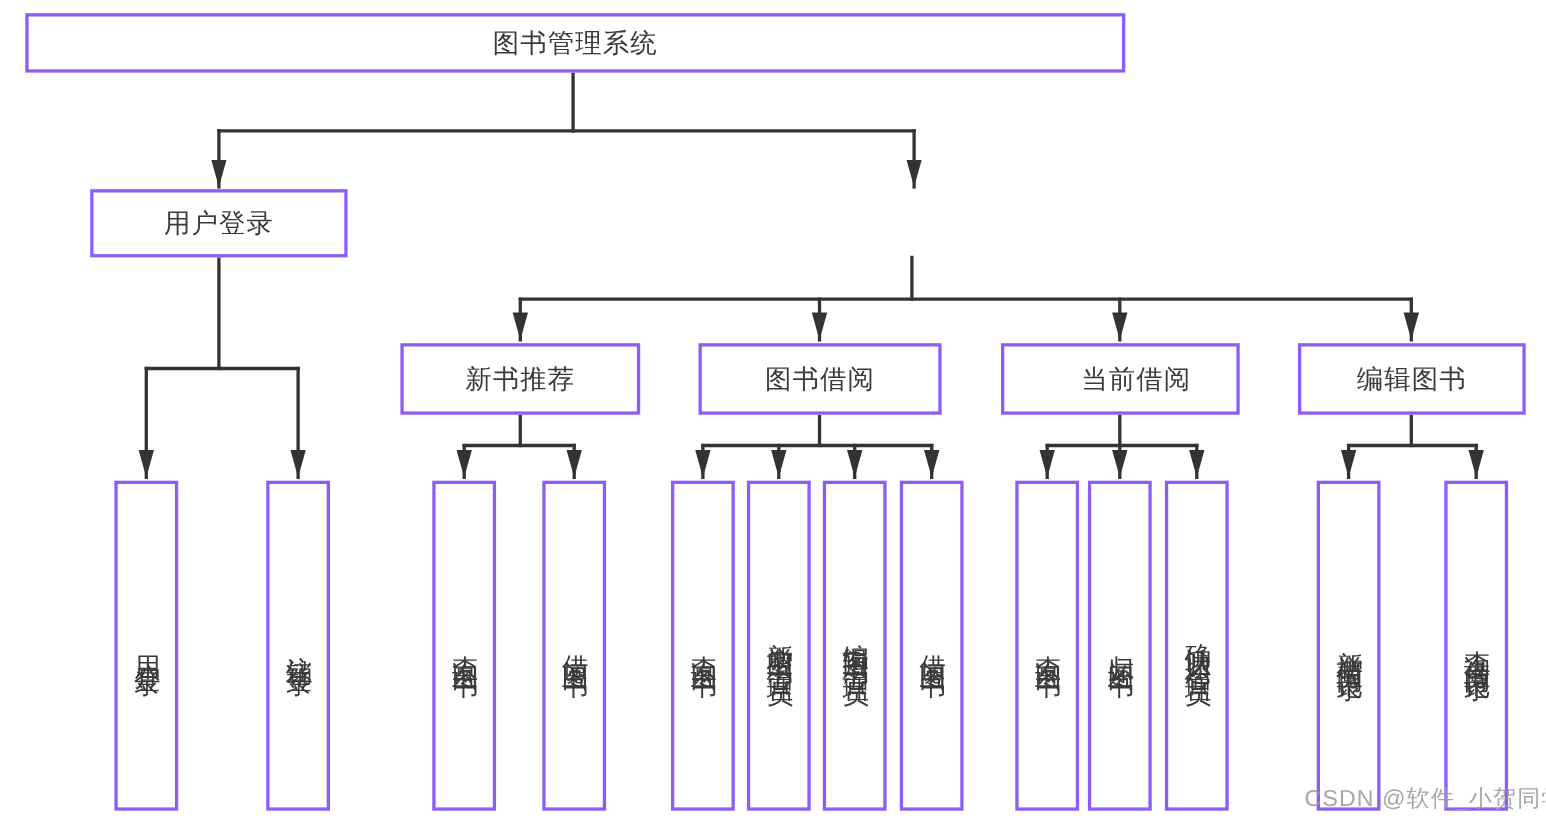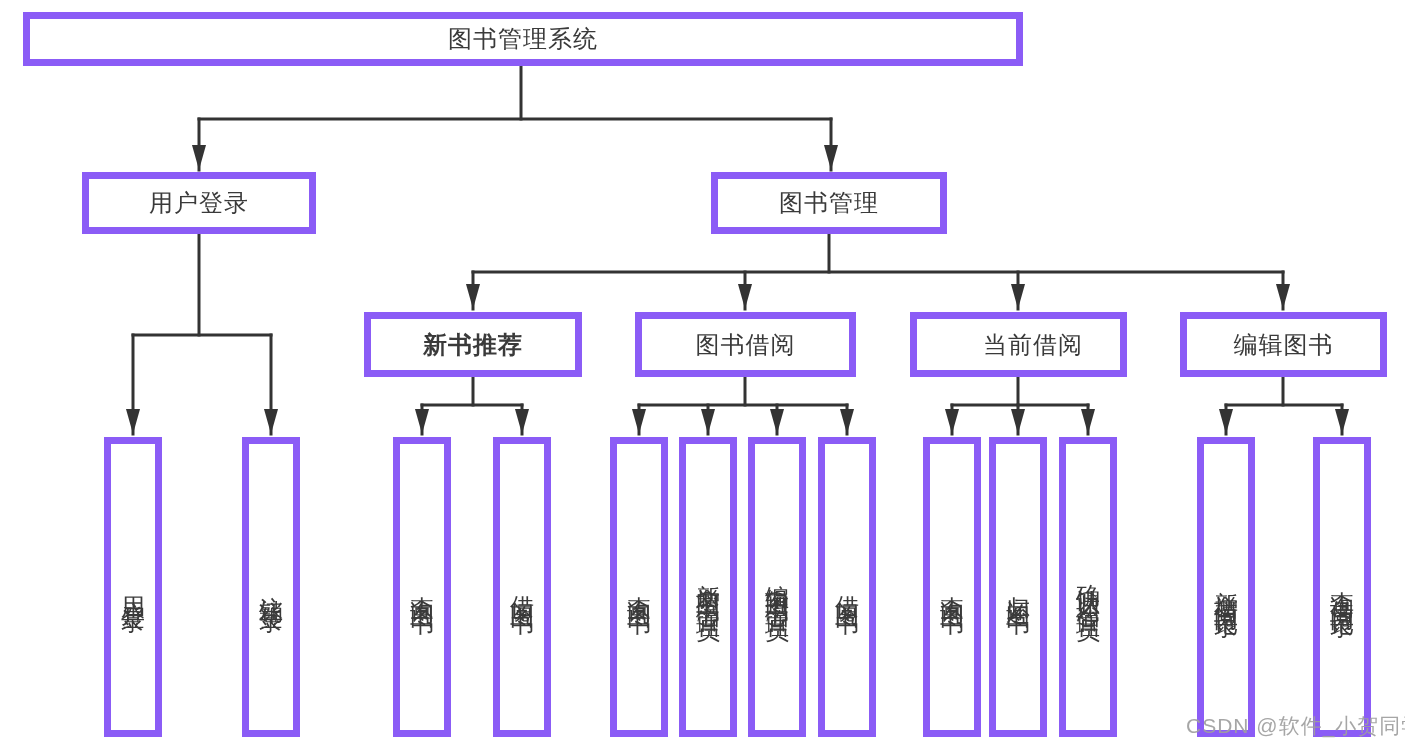--- a/index.html
+++ b/index.html
@@ -7,21 +7,21 @@
     position:relative;
     width:1405px;height:747px;
     background:#ffffff;
     font-family:"Liberation Sans","DejaVu Sans",sans-serif;
     overflow:hidden;
   }
   svg.connectors{position:absolute;left:0;top:0;z-index:1;}
   .box{
     position:absolute;
     box-sizing:border-box;
-    border:7px solid #8b5cf6;
+    border:3px solid #8b5cf6;
     background:#ffffff;
     display:flex;align-items:center;justify-content:center;
     color:#3a3a3a;
     z-index:2;
   }
   .h-box{font-size:24px;letter-spacing:1px;}
   .leaf{top:437px;width:58px;height:300px;}
   .leaf span{
     writing-mode:vertical-rl;
     text-orientation:mixed;
@@ -96,25 +96,22 @@
     </g>
   </svg>
 
   <div class="box h-box" style="left:23px;top:12px;width:1000px;height:54px;">
     <span>图书管理系统</span>
   </div>
 
   <div class="box h-box" style="left:82px;top:172px;width:234px;height:62px;">
     <span>用户登录</span>
   </div>
-  <div class="box h-box" style="left:711px;top:172px;width:236px;height:62px;">
-    <span>图书管理</span>
-  </div>
 
-  <div class="box h-box" style="left:364px;top:312px;width:218px;height:65px;font-weight:bold;">
+  <div class="box h-box" style="left:364px;top:312px;width:218px;height:65px;">
     <span>新书推荐</span>
   </div>
   <div class="box h-box" style="left:635px;top:312px;width:221px;height:65px;">
     <span>图书借阅</span>
   </div>
   <div class="box h-box" style="left:910px;top:312px;width:217px;height:65px;padding-left:29px;">
     <span>当前借阅</span>
   </div>
   <div class="box h-box" style="left:1180px;top:312px;width:207px;height:65px;">
     <span>编辑图书</span>

